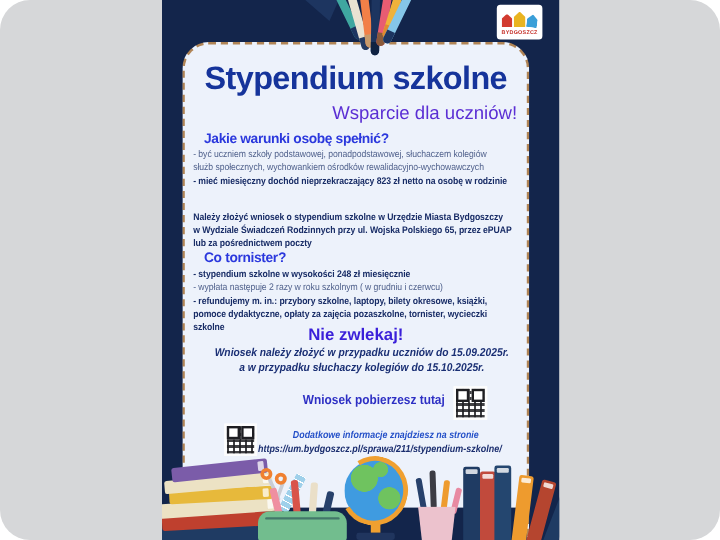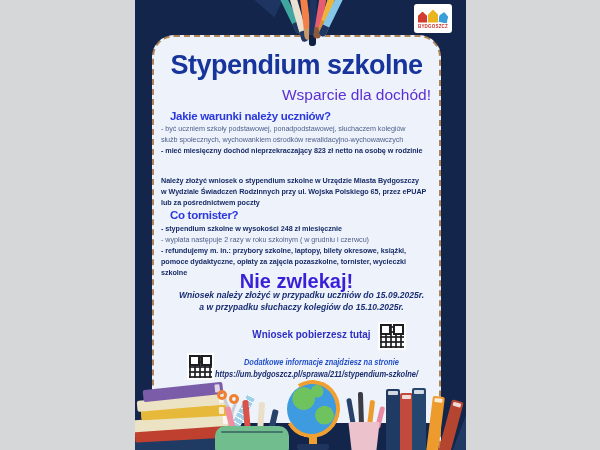--- a/index.html
+++ b/index.html
@@ -1,18 +1,18 @@
 <!DOCTYPE html>
 <html><head>
 <meta charset="utf-8">
 <style>
   * { margin:0; padding:0; box-sizing:border-box; }
   html,body { width:600px; height:450px; overflow:hidden; }
   body { font-family:"Liberation Sans", sans-serif; }
-  .stage { position:relative; width:600px; height:450px; background:#d6d7d9; overflow:hidden; }
+  .stage { position:relative; width:600px; height:450px; background:#d6d7d9; overflow:hidden;border-radius:25px; }
 
   .poster { position:absolute; left:135px; top:0; width:331px; height:450px; background:#13254b; overflow:hidden; }
 
   
   .logo { position:absolute; top:4px; right:14px; width:38px; height:29px; background:#fff; border-radius:3px;
           display:flex; flex-direction:column; align-items:center; justify-content:center; z-index:5; }
   .houses { display:flex; align-items:flex-end; gap:1px; height:14px; }
   .house { clip-path:polygon(50% 0,100% 38%,100% 100%,0 100%,0 38%); }
   .house.red    { width:9px; height:11px; background:#d23b2f; }
   .house.yellow { width:10px; height:13px; background:#e9b420; }
@@ -30,21 +30,21 @@
   .subtitle { position:absolute; top:49px; left:0; right:8px; text-align:right;
               font-size:15.5px; color:#5b2fd4; }
 
   .h { position:absolute; left:16px; font-size:11.5px; font-weight:bold; color:#2b38dd; letter-spacing:-0.3px; white-space:nowrap; }
   .ln { position:absolute; left:7px; font-size:8px; white-space:nowrap;
         transform:scaleX(.9); transform-origin:0 50%; letter-spacing:-0.05px; }
   .muted { color:#50618c; }
   .bold  { color:#182c66; font-weight:bold; }
 
   .urgency-h { position:absolute; top:233px; left:0; right:0; text-align:center;
-               font-size:20px; font-weight:bold; color:#3a1fd9; }
+               font-size:14px; font-weight:bold; color:#3a1fd9; }
   .deadline { position:absolute; left:10px; right:0; text-align:center; font-size:9.5px;
               font-weight:bold; font-style:italic; color:#1a2f74; white-space:nowrap;
               transform:scaleX(.9); transform-origin:50% 50%; }
   .dl1 { top:252px; } .dl2 { top:264px; }
 
   .download-label { position:absolute; top:291px; left:60px; right:30px; text-align:center;
                     font-size:11px; font-weight:bold; color:#2d2fc4; white-space:nowrap;
                     transform:scaleX(.9); transform-origin:50% 50%; }
   .info1 { position:absolute; top:320px; left:50px; right:0; text-align:center; font-size:8.5px;
            font-weight:bold; font-style:italic; color:#2450c8; white-space:nowrap;
@@ -153,23 +153,23 @@
         <div class="house yellow"></div>
         <div class="house blue"></div>
       </div>
       <div class="logo-text">BYDGOSZCZ</div>
     </div>
 
     <div class="card">
       <div class="floor"></div>
 
       <div class="title">Stypendium szkolne</div>
-      <div class="subtitle">Wsparcie dla dochód!</div>
-
-      <div class="h" style="top:73px;">Jakie warunki należy uczniów?</div>
+      <div class="subtitle">Wsparcie dla uczniów!</div>
+
+      <div class="h" style="top:73px;">Jakie warunki osobę spełnić?</div>
       <div class="ln muted" style="top:87px;">- być uczniem szkoły podstawowej, ponadpodstawowej, słuchaczem kolegiów</div>
       <div class="ln muted" style="top:98px;">służb społecznych, wychowankiem ośrodków rewalidacyjno-wychowawczych</div>
       <div class="ln bold" style="top:109px;">- mieć miesięczny dochód nieprzekraczający 823 zł netto na osobę w rodzinie</div>
 
       <div class="ln bold" style="top:139px;">Należy złożyć wniosek o stypendium szkolne w Urzędzie Miasta Bydgoszczy</div>
       <div class="ln bold" style="top:150px;">w Wydziale Świadczeń Rodzinnych przy ul. Wojska Polskiego 65, przez ePUAP</div>
       <div class="ln bold" style="top:161px;">lub za pośrednictwem poczty</div>
 
       <div class="h" style="top:172px;">Co tornister?</div>
       <div class="ln bold" style="top:187px;">- stypendium szkolne w wysokości 248 zł miesięcznie</div>

